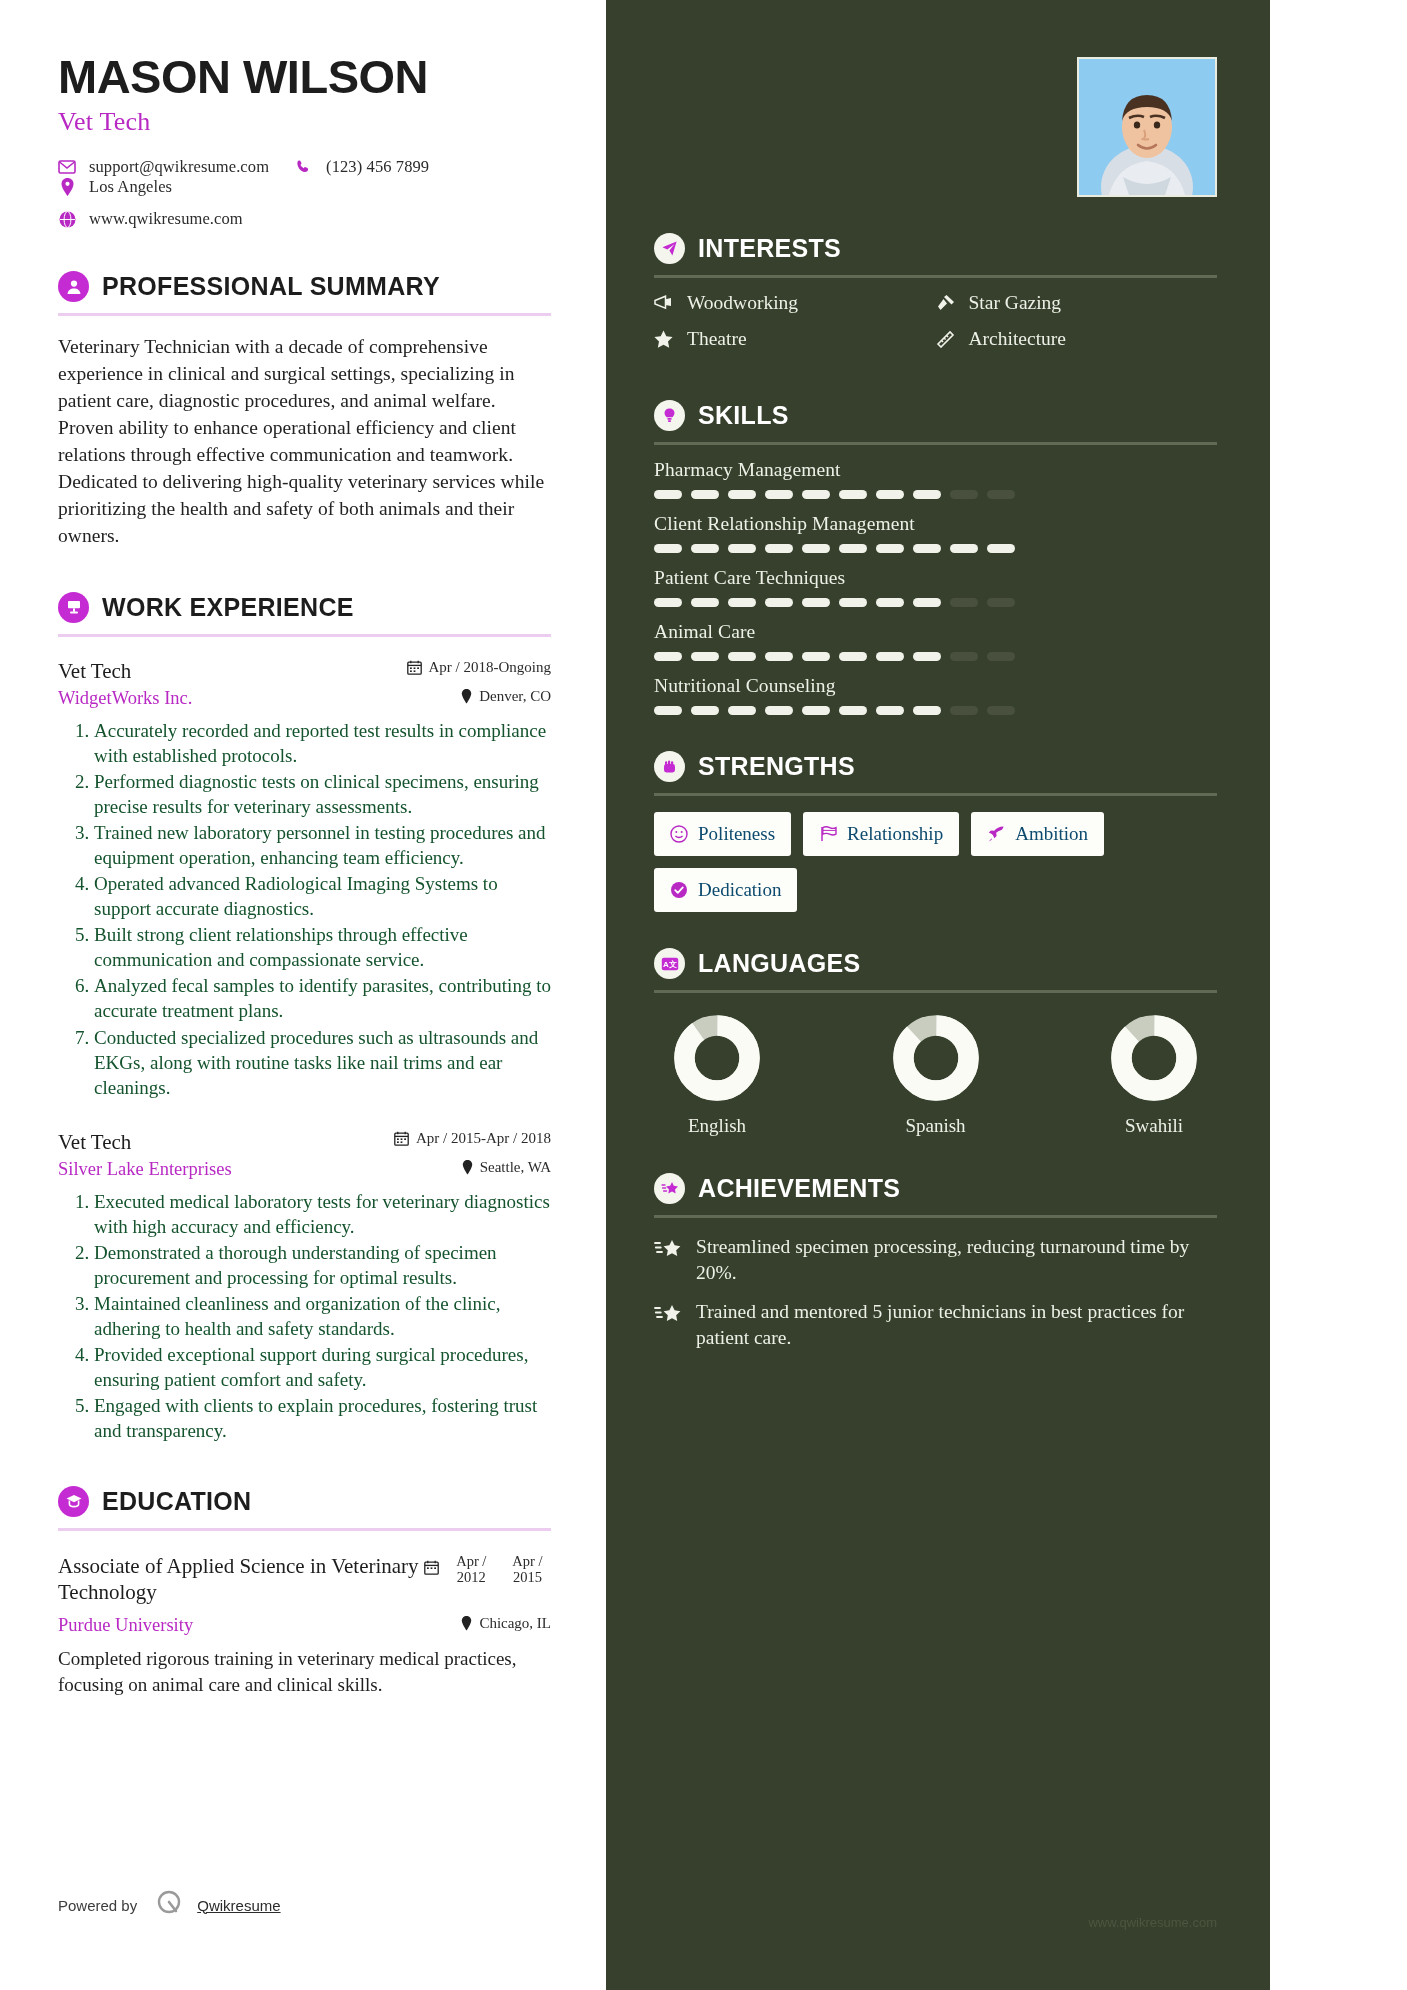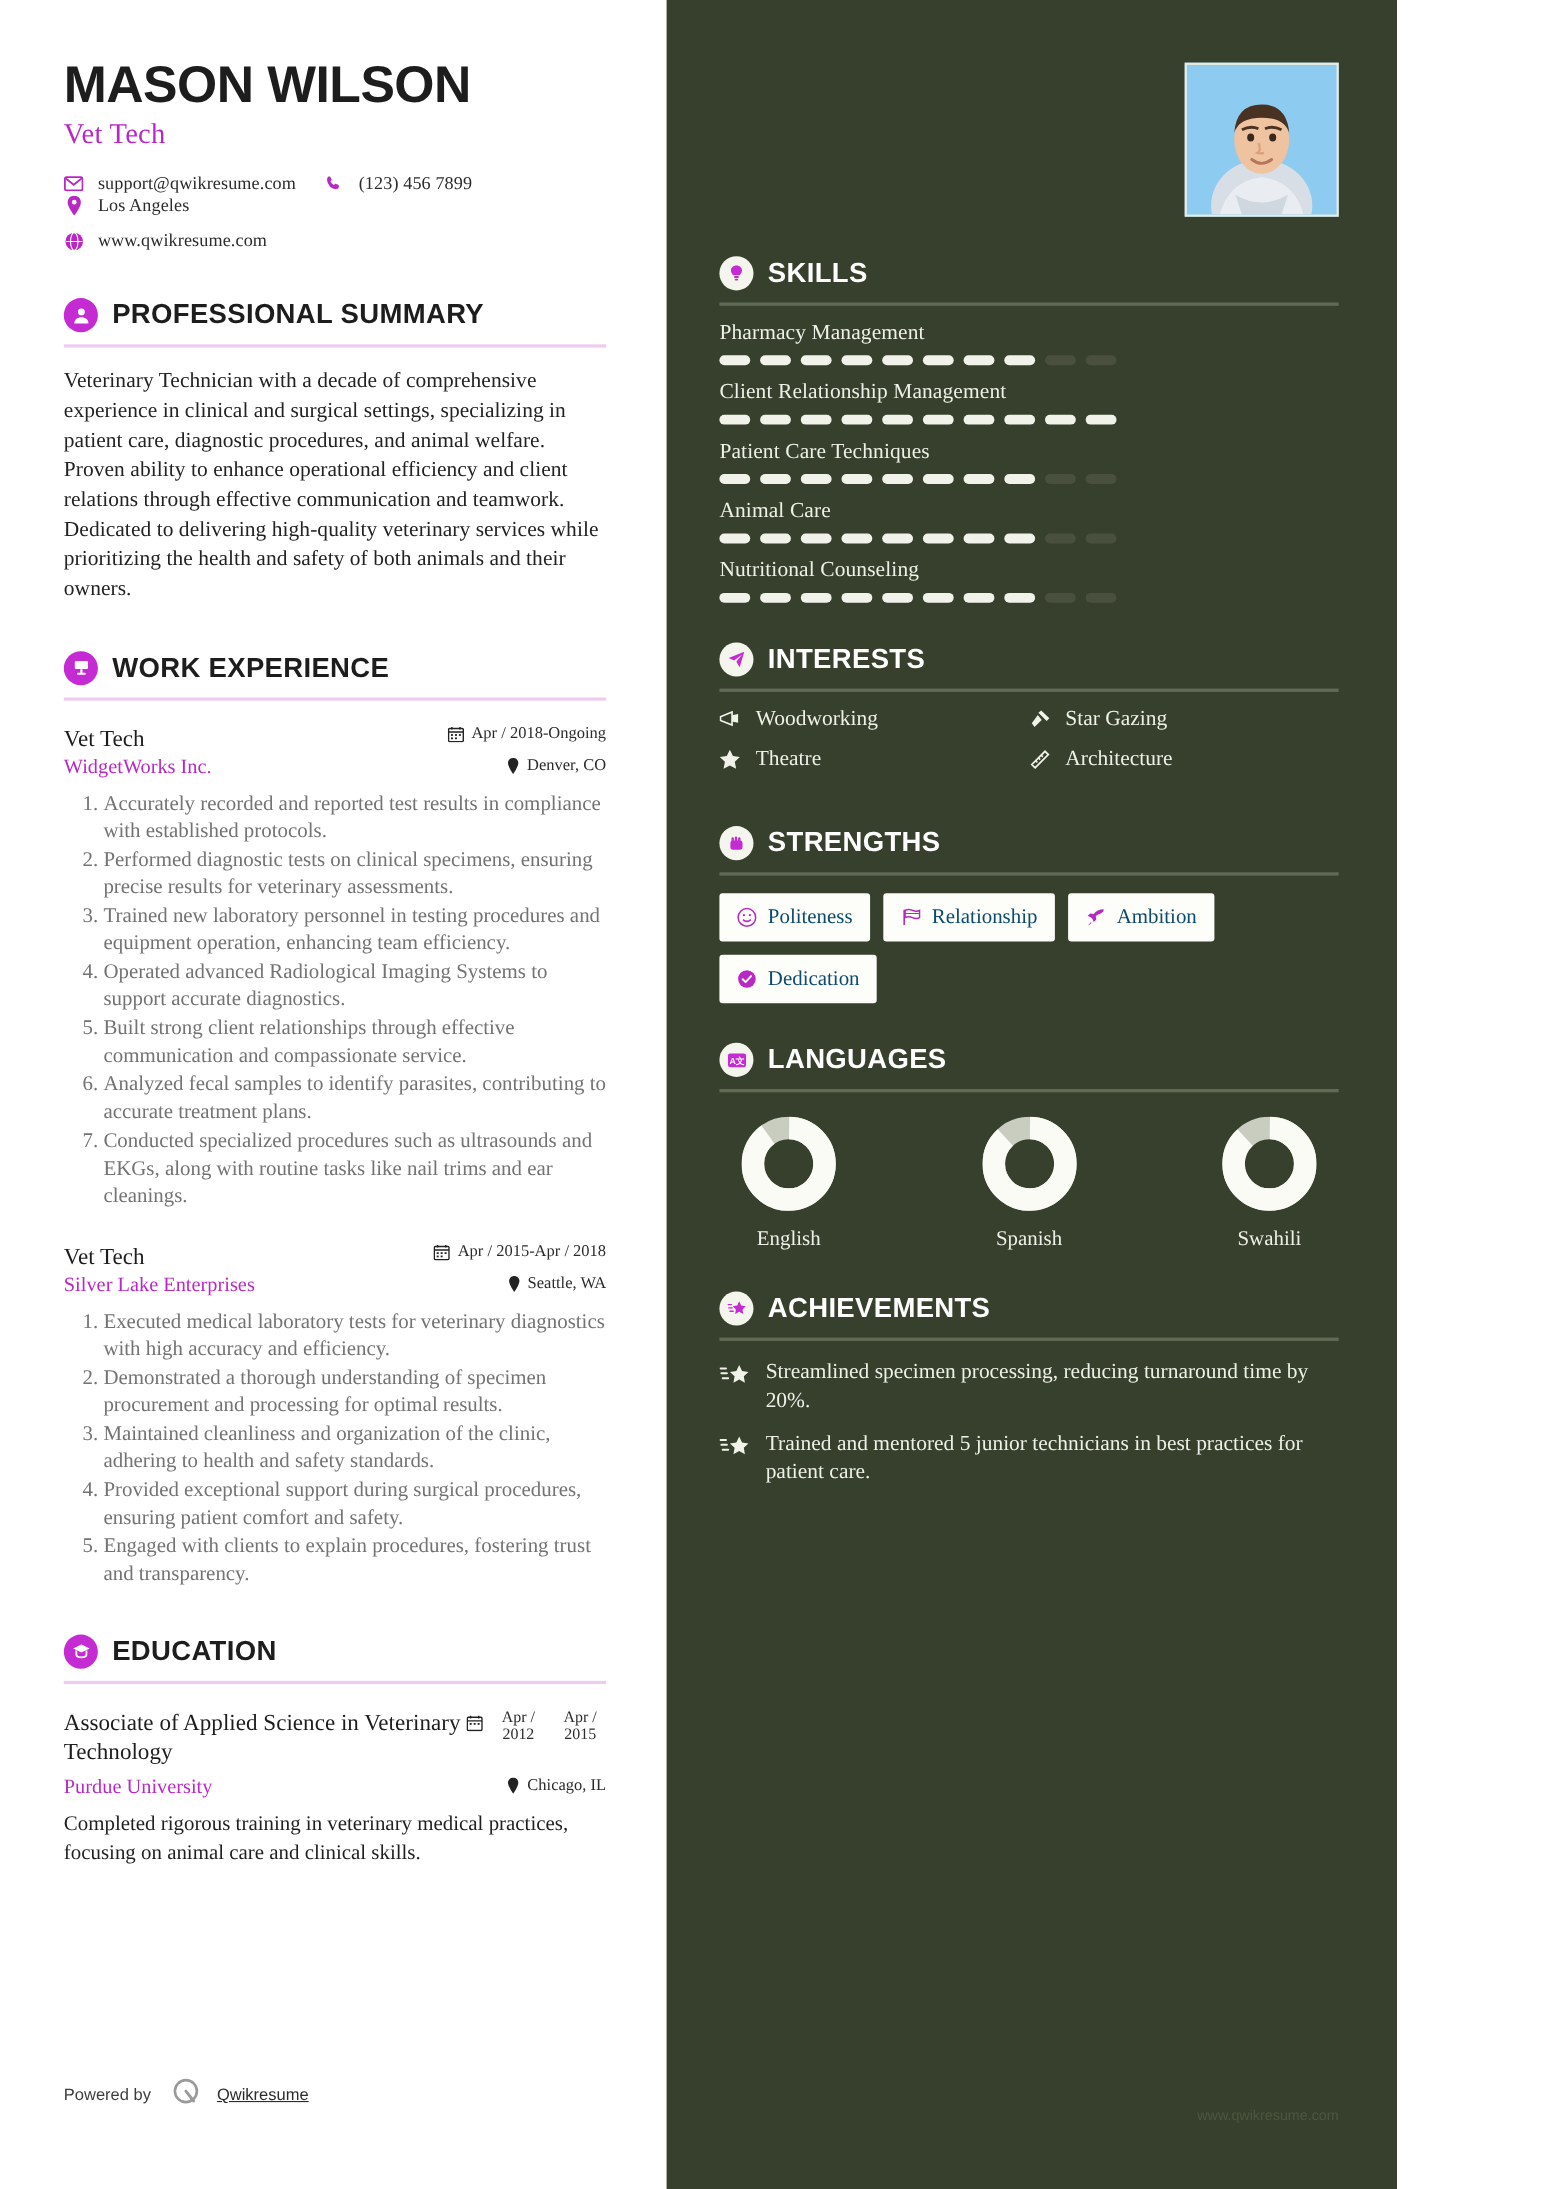--- a/index.html
+++ b/index.html
@@ -62,21 +62,21 @@
   }
 
   .job { margin-top: 22px; }
   .job-row { display: flex; justify-content: space-between; align-items: flex-start; }
   .job-title { font-size: 21px; color: #1d1d1d; }
   .job-meta { font-size: 15px; color: #2b2b2b; display:flex; align-items:center; white-space:nowrap; }
   .job-meta .mi { margin-right: 7px; display:flex; align-items:center; }
   .job-row2 { display:flex; justify-content: space-between; align-items:flex-start; margin-top: 4px; }
   .company { font-size: 18.5px; color: #b829c4; }
   .bullets { margin: 9px 0 0 0; padding-left: 36px; }
-  .bullets li { font-size: 19px; line-height: 1.32; color: #737373; margin-bottom: 1px; }
+  .bullets li { font-size: 19px; line-height: 1.32; color: #14532d; margin-bottom: 1px; }
 
   .edu { margin-top: 22px; }
   .edu-row { display:flex; justify-content: space-between; align-items: flex-start; }
   .edu-degree { font-size: 21px; color:#1d1d1d; line-height: 1.25; max-width: 430px; }
   .edu-dates { display:flex; align-items:center; font-size: 14.5px; color:#2b2b2b; }
   .edu-dates .stack { line-height:1.15; text-align:center; }
   .edu-dates .sep { width: 12px; }
   .school { font-size: 18.5px; color:#b829c4; }
   .edu-desc { font-size: 19px; line-height: 1.35; color:#1f1f1f; margin-top: 10px; }
 
@@ -378,110 +378,20 @@
         <path d="M71 58 q7-3 15 1" stroke="#4a3223" stroke-width="2.6" fill="none"></path>
         <path d="M59 86 q9 7 18 0" stroke="#b5765a" stroke-width="2.6" fill="none" stroke-linecap="round"></path>
         <path d="M65 71 q3 7 -1 9 q3 1 6 0" stroke="#d9a07c" stroke-width="2" fill="none"></path>
       </svg>
     </div>
 
     <div class="rsec">
       <div class="rsec-head">
         <span class="rbadge">
           <svg width="17" height="17" viewBox="0 0 17 17">
-              <path d="M8.5 1.4c-3 0-5 2-5 4.6 0 2 1.3 3.1 2 4.2h6c0.7-1.1 2-2.2 2-4.2 0-2.6-2-4.6-5-4.6z" fill="#c52bd2"></path>
-              <rect x="6.3" y="11" width="4.4" height="1.7" rx="0.8" fill="#c52bd2"></rect>
-              <rect x="6.9" y="13.3" width="3.2" height="1.6" rx="0.8" fill="#c52bd2"></rect>
-            </svg>
-        </span>
-        <span class="rtitle">SKILLS</span>
-      </div>
-      <div class="rrule"></div>
-
-      <div class="skill">
-        <div class="skill-name">Pharmacy Management</div>
-        <div class="bar">
-            <span class="seg"></span>
-            <span class="seg"></span>
-            <span class="seg"></span>
-            <span class="seg"></span>
-            <span class="seg"></span>
-            <span class="seg"></span>
-            <span class="seg"></span>
-            <span class="seg"></span>
-            <span class="seg off"></span>
-            <span class="seg off"></span>
-          </div>
-      </div>
-      <div class="skill">
-        <div class="skill-name">Client Relationship Management</div>
-        <div class="bar">
-            <span class="seg"></span>
-            <span class="seg"></span>
-            <span class="seg"></span>
-            <span class="seg"></span>
-            <span class="seg"></span>
-            <span class="seg"></span>
-            <span class="seg"></span>
-            <span class="seg"></span>
-            <span class="seg"></span>
-            <span class="seg"></span>
-          </div>
-      </div>
-      <div class="skill">
-        <div class="skill-name">Patient Care Techniques</div>
-        <div class="bar">
-            <span class="seg"></span>
-            <span class="seg"></span>
-            <span class="seg"></span>
-            <span class="seg"></span>
-            <span class="seg"></span>
-            <span class="seg"></span>
-            <span class="seg"></span>
-            <span class="seg"></span>
-            <span class="seg off"></span>
-            <span class="seg off"></span>
-          </div>
-      </div>
-      <div class="skill">
-        <div class="skill-name">Animal Care</div>
-        <div class="bar">
-            <span class="seg"></span>
-            <span class="seg"></span>
-            <span class="seg"></span>
-            <span class="seg"></span>
-            <span class="seg"></span>
-            <span class="seg"></span>
-            <span class="seg"></span>
-            <span class="seg"></span>
-            <span class="seg off"></span>
-            <span class="seg off"></span>
-          </div>
-      </div>
-      <div class="skill">
-        <div class="skill-name">Nutritional Counseling</div>
-        <div class="bar">
-            <span class="seg"></span>
-            <span class="seg"></span>
-            <span class="seg"></span>
-            <span class="seg"></span>
-            <span class="seg"></span>
-            <span class="seg"></span>
-            <span class="seg"></span>
-            <span class="seg"></span>
-            <span class="seg off"></span>
-            <span class="seg off"></span>
-          </div>
-      </div>
-    </div>
-
-    <div class="rsec">
-      <div class="rsec-head">
-        <span class="rbadge">
-          <svg width="17" height="17" viewBox="0 0 17 17">
               <path d="M15.6 1.4 L1.4 7.2 L6.3 9.4 L13.6 4 L8.4 10.6 L11.4 15.6z" fill="#c52bd2"></path>
             </svg>
         </span>
         <span class="rtitle">INTERESTS</span>
       </div>
       <div class="rrule"></div>
       <div class="interests">
         <div class="interest">
           <span class="ii">
             <svg width="19" height="16" viewBox="0 0 19 16">
@@ -510,20 +420,110 @@
         </div>
         <div class="interest">
           <span class="ii">
             <svg width="19" height="18" viewBox="0 0 19 18">
                 <path d="M2 14 L14 2 L17 5 L5 17z" fill="none" stroke="#f1f3ea" stroke-width="1.6"></path>
                 <path d="M5.5 10.5l1.6 1.6M8 8l1.6 1.6M10.5 5.5l1.6 1.6" stroke="#f1f3ea" stroke-width="1.4"></path>
               </svg>
           </span>
           <span class="it">Architecture</span>
         </div>
+      </div>
+    </div>
+
+    <div class="rsec">
+      <div class="rsec-head">
+        <span class="rbadge">
+          <svg width="17" height="17" viewBox="0 0 17 17">
+              <path d="M8.5 1.4c-3 0-5 2-5 4.6 0 2 1.3 3.1 2 4.2h6c0.7-1.1 2-2.2 2-4.2 0-2.6-2-4.6-5-4.6z" fill="#c52bd2"></path>
+              <rect x="6.3" y="11" width="4.4" height="1.7" rx="0.8" fill="#c52bd2"></rect>
+              <rect x="6.9" y="13.3" width="3.2" height="1.6" rx="0.8" fill="#c52bd2"></rect>
+            </svg>
+        </span>
+        <span class="rtitle">SKILLS</span>
+      </div>
+      <div class="rrule"></div>
+
+      <div class="skill">
+        <div class="skill-name">Pharmacy Management</div>
+        <div class="bar">
+            <span class="seg"></span>
+            <span class="seg"></span>
+            <span class="seg"></span>
+            <span class="seg"></span>
+            <span class="seg"></span>
+            <span class="seg"></span>
+            <span class="seg"></span>
+            <span class="seg"></span>
+            <span class="seg off"></span>
+            <span class="seg off"></span>
+          </div>
+      </div>
+      <div class="skill">
+        <div class="skill-name">Client Relationship Management</div>
+        <div class="bar">
+            <span class="seg"></span>
+            <span class="seg"></span>
+            <span class="seg"></span>
+            <span class="seg"></span>
+            <span class="seg"></span>
+            <span class="seg"></span>
+            <span class="seg"></span>
+            <span class="seg"></span>
+            <span class="seg"></span>
+            <span class="seg"></span>
+          </div>
+      </div>
+      <div class="skill">
+        <div class="skill-name">Patient Care Techniques</div>
+        <div class="bar">
+            <span class="seg"></span>
+            <span class="seg"></span>
+            <span class="seg"></span>
+            <span class="seg"></span>
+            <span class="seg"></span>
+            <span class="seg"></span>
+            <span class="seg"></span>
+            <span class="seg"></span>
+            <span class="seg off"></span>
+            <span class="seg off"></span>
+          </div>
+      </div>
+      <div class="skill">
+        <div class="skill-name">Animal Care</div>
+        <div class="bar">
+            <span class="seg"></span>
+            <span class="seg"></span>
+            <span class="seg"></span>
+            <span class="seg"></span>
+            <span class="seg"></span>
+            <span class="seg"></span>
+            <span class="seg"></span>
+            <span class="seg"></span>
+            <span class="seg off"></span>
+            <span class="seg off"></span>
+          </div>
+      </div>
+      <div class="skill">
+        <div class="skill-name">Nutritional Counseling</div>
+        <div class="bar">
+            <span class="seg"></span>
+            <span class="seg"></span>
+            <span class="seg"></span>
+            <span class="seg"></span>
+            <span class="seg"></span>
+            <span class="seg"></span>
+            <span class="seg"></span>
+            <span class="seg"></span>
+            <span class="seg off"></span>
+            <span class="seg off"></span>
+          </div>
       </div>
     </div>
 
     <div class="rsec">
       <div class="rsec-head">
         <span class="rbadge">
           <svg width="17" height="17" viewBox="0 0 17 17">
               <rect x="3" y="6" width="11" height="8.4" rx="2.4" fill="#c52bd2"></rect>
               <rect x="4" y="3.2" width="2.2" height="4" rx="1.1" fill="#c52bd2"></rect>
               <rect x="7" y="2.4" width="2.2" height="4.8" rx="1.1" fill="#c52bd2"></rect>

